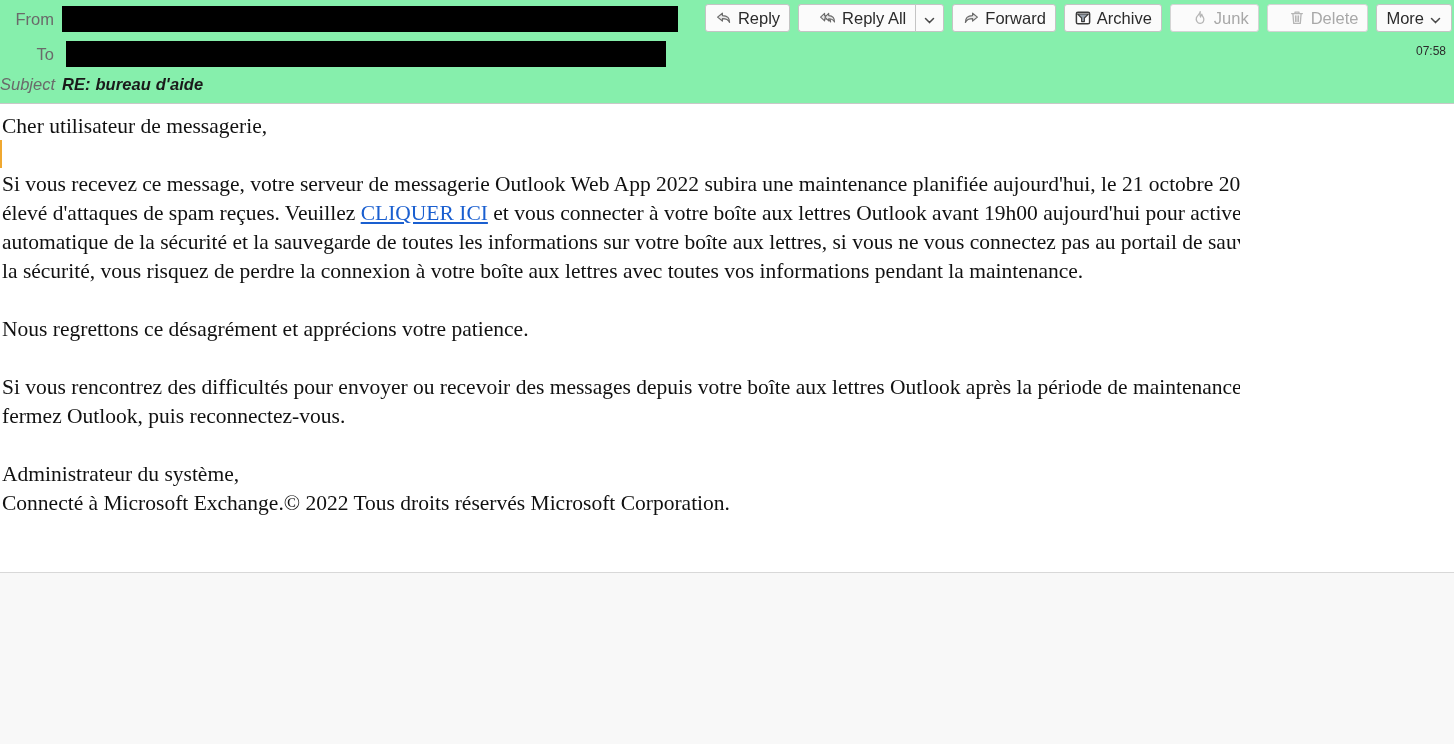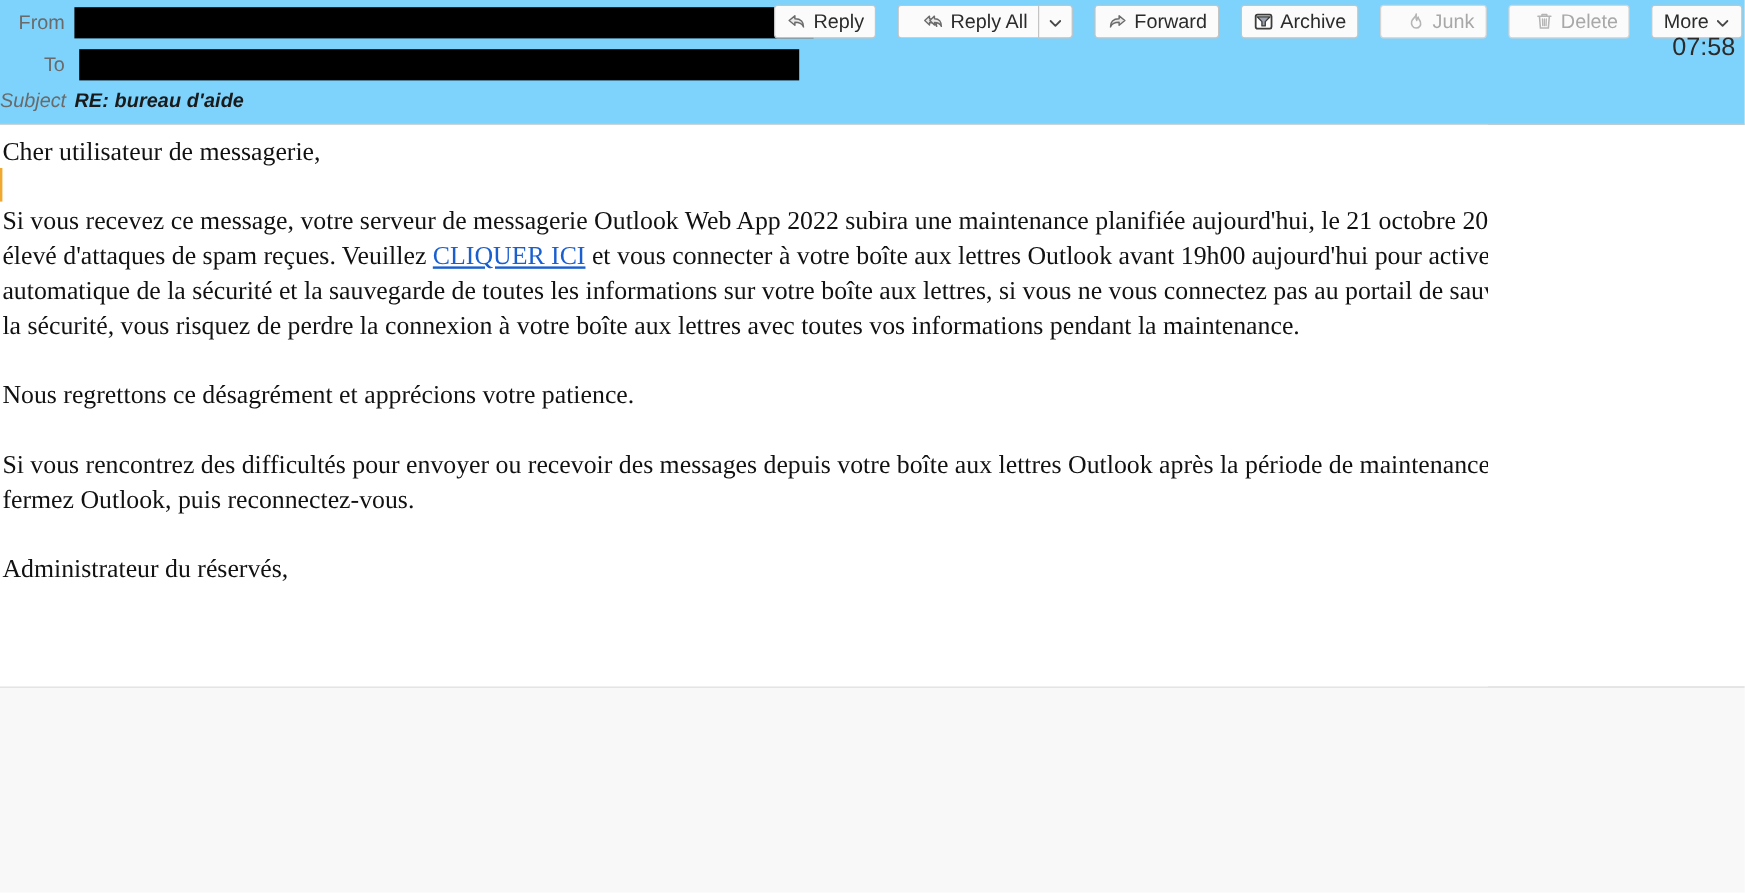--- a/index.html
+++ b/index.html
@@ -9,21 +9,21 @@
     overflow: hidden;
     background: #ffffff;
     font-family: "Liberation Sans", sans-serif;
   }
 
   
   #header {
     position: relative;
     width: 1454px;
     height: 104px;
-    background: #7dd3fc;
+    background: #86efac;
     border-bottom: 1px solid #c8c8c8;
   }
 
   .hdr-row {
     position: absolute;
     left: 0;
     display: flex;
     align-items: center;
   }
   #row-from { top: 6px;  }
@@ -56,21 +56,21 @@
     white-space: nowrap;
   }
 
   
   #toolbar {
     position: absolute;
     top: 4px;
     right: 2px;
     display: flex;
     align-items: center;
-    gap: 18px;
+    gap: 8px;
   }
   .tb-btn {
     display: flex;
     align-items: center;
     gap: 5px;
     height: 28px;
     padding: 0 9px;
     background: #fbfbfb;
     border: 1px solid #c4c4c4;
     border-radius: 3px;
@@ -96,22 +96,22 @@
   }
 
   .tb-ico { display: inline-flex; align-items: center; justify-content: center; width: 18px; height: 18px; flex: 0 0 18px; }
   .tb-ico svg { display: block; }
 
   .chev { display: inline-block; width: 13px; height: 13px; }
 
   #msg-time {
     position: absolute;
     right: 8px;
-    top: 28px;
-    font-size: 21px;
+    top: 44px;
+    font-size: 12px;
     color: #2b2b2b;
   }
 
   
   #body-pane {
     position: relative;
     width: 1240px;
     height: 468px;
     background: #ffffff;
     overflow: hidden;
@@ -261,18 +261,19 @@
   <div id="mail-body">
 
     <p>Cher utilisateur de messagerie,</p>
 
     <p><span>Si vous recevez ce message, votre serveur de messagerie Outlook Web App 2022 subira une maintenance planifiée aujourd'hui, le 21 octobre 2022. En raison du niveau élevé d'attaques de spam reçues. Veuillez </span><a href="#">CLIQUER ICI</a><span> et vous connecter à votre boîte aux lettres Outlook avant 19h00 aujourd'hui pour activer la mise à niveau automatique de la sécurité et la sauvegarde de toutes les informations sur votre boîte aux lettres, si vous ne vous connectez pas au portail de sauvegarde automatique de la sécurité, vous risquez de perdre la connexion à votre boîte aux lettres avec toutes vos informations pendant la maintenance.</span></p>
 
     <p>Nous regrettons ce désagrément et apprécions votre patience.</p>
 
     <p>Si vous rencontrez des difficultés pour envoyer ou recevoir des messages depuis votre boîte aux lettres Outlook après la période de maintenance ou demain matin, fermez Outlook, puis reconnectez-vous.</p>
 
-    <p class="sig">Administrateur du réservés,</p>
+    <p class="sig">Administrateur du système,</p>
+    <p class="sig">Connecté à Microsoft Exchange.© 2022 Tous droits réservés Microsoft Corporation.</p>
 
   </div>
 </div>
 
 <div id="footer-pane"></div>
 
 </body></html>

